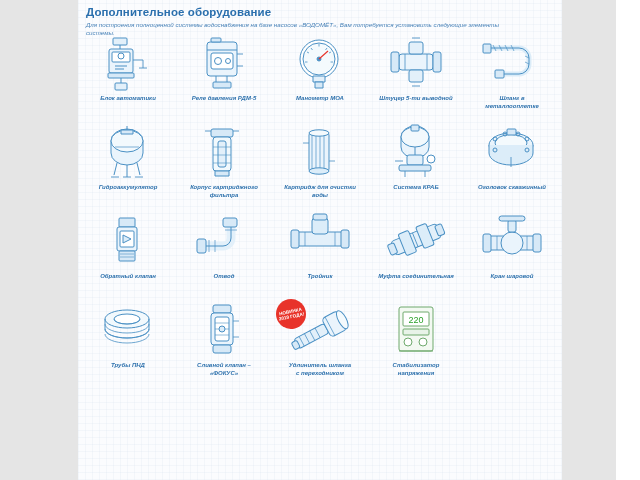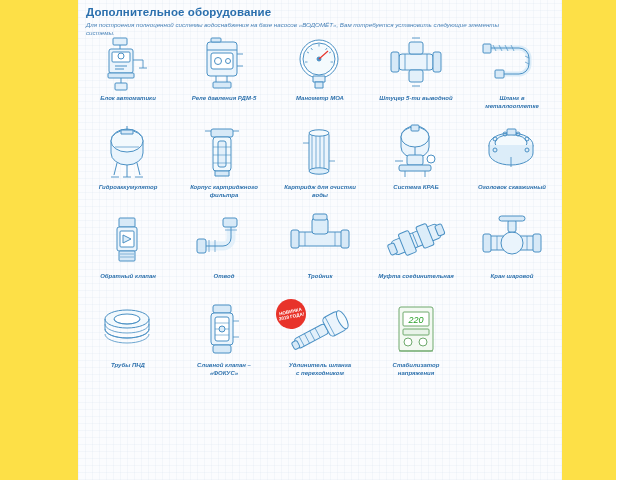--- a/index.html
+++ b/index.html
@@ -10,21 +10,21 @@
   body {
     width: 640px;
     height: 480px;
     font-family: "Liberation Sans", sans-serif;
     overflow: hidden;
   }
   #page {
     position: relative;
     width: 616px;
     height: 480px;
-    background: #fde047;
+    background: #e5e5e5;
   }
   #sheet {
     position: absolute;
     left: 78px;
     top: 0;
     width: 484px;
     height: 480px;
     background:
       repeating-linear-gradient(0deg, rgba(210,222,235,0.20) 0px, rgba(210,222,235,0.20) 1px, rgba(255,255,255,0) 1px, rgba(255,255,255,0) 7px),
       repeating-linear-gradient(90deg, rgba(210,222,235,0.20) 0px, rgba(210,222,235,0.20) 1px, rgba(255,255,255,0) 1px, rgba(255,255,255,0) 7px),
@@ -70,21 +70,20 @@
     padding-top: 2px;
     position: relative;
   }
   .art {
     width: 74px;
     height: 62px;
     display: flex;
     align-items: center;
     justify-content: flex-end;
     position: relative;
-    font-style: italic;
   }
   .art svg { display: block; }
   .caption {
     margin-top: 1px;
     font-size: 6px;
     line-height: 1.25;
     font-style: italic;
     font-weight: bold;
     color: #2f72ad;
     text-align: center;

